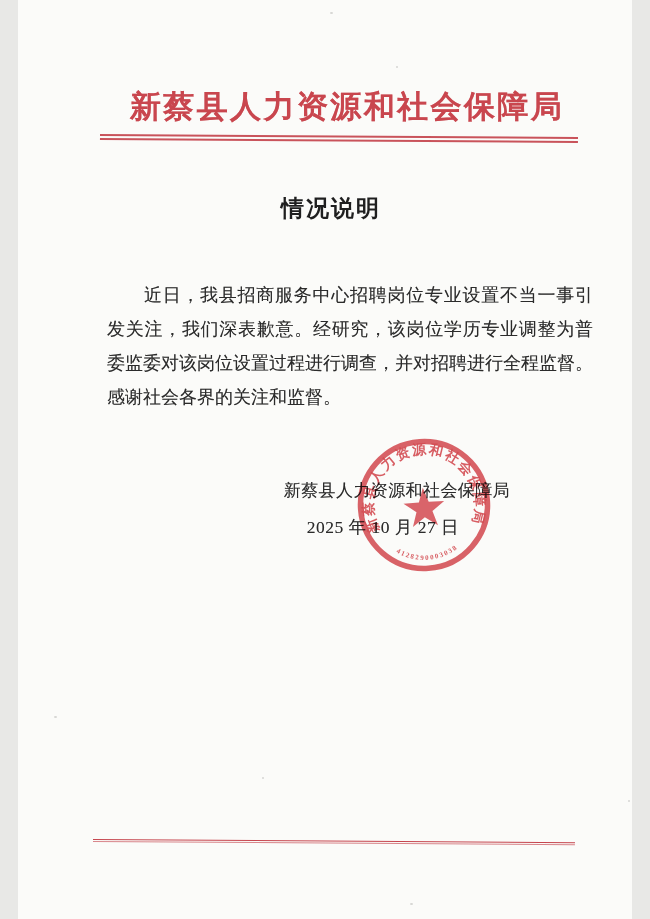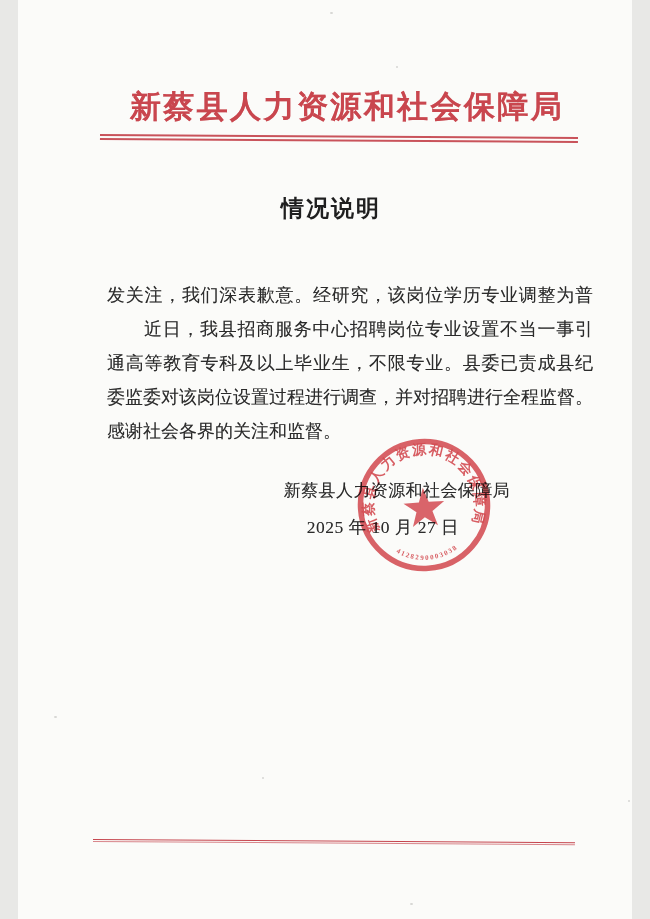--- a/index.html
+++ b/index.html
@@ -134,23 +134,22 @@
 <body>
 
 <div class="page">
 
   <div class="letterhead-org">新蔡县人力资源和社会保障局</div>
   <div class="letterhead-rule"></div>
 
   <div class="doc-title">情况说明</div>
 
   <div class="doc-body">
+    <div class="jline indent">近日，我县招商服务中心招聘岗位专业设置不当一事引</div>
     <div class="jline">发关注，我们深表歉意。经研究，该岗位学历专业调整为普</div>
-    <div class="jline indent">近日，我县招商服务中心招聘岗位专业设置不当一事引</div>
-    <div class="jline">通高等教育专科及以上毕业生，不限专业。县委已责成县纪</div>
     <div class="jline">委监委对该岗位设置过程进行调查，并对招聘进行全程监督。</div>
     <div class="lastline">感谢社会各界的关注和监督。</div>
   </div>
 
   <div class="sig-org">新蔡县人力资源和社会保障局</div>
   <div class="sig-date">2025 年 10 月 27 日</div>
 
   <div class="seal">
     <svg viewBox="-76 -76 152 152" xmlns="http://www.w3.org/2000/svg">
       <defs>

